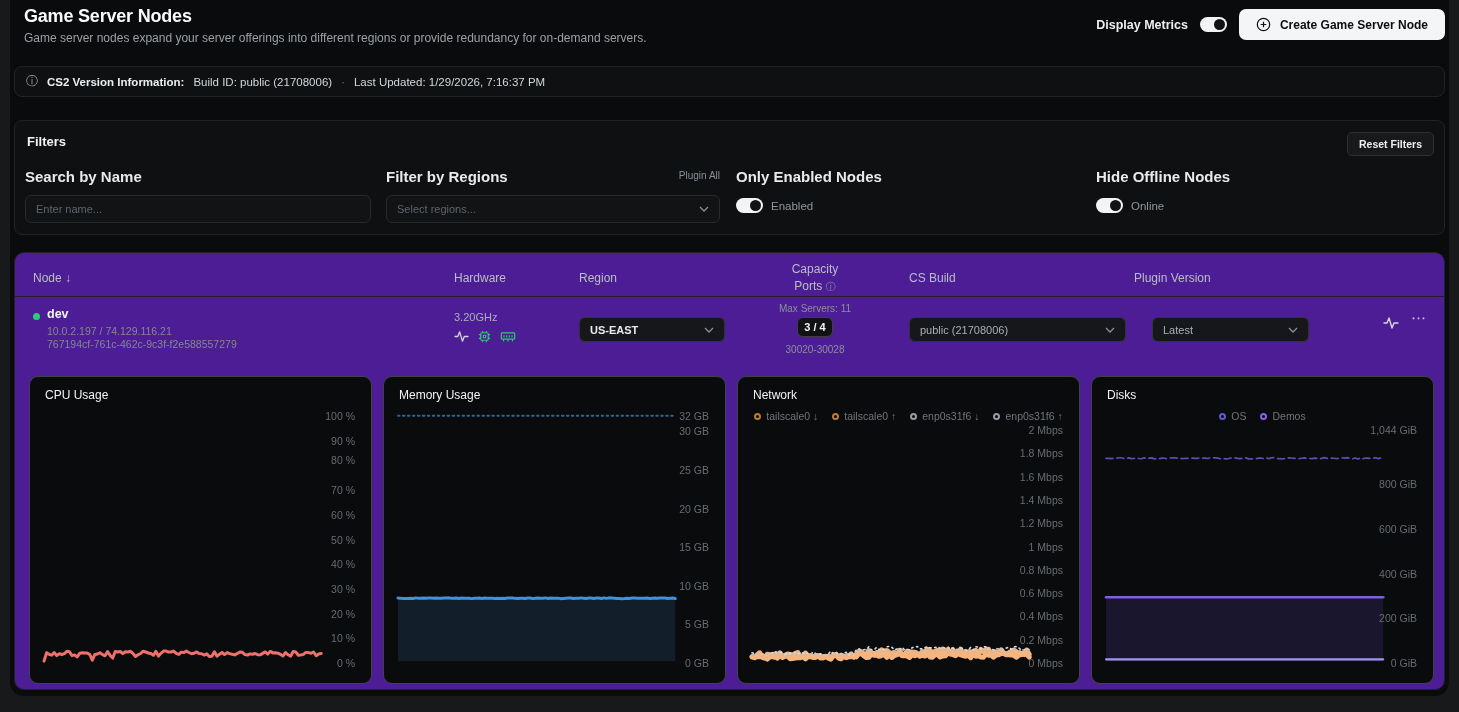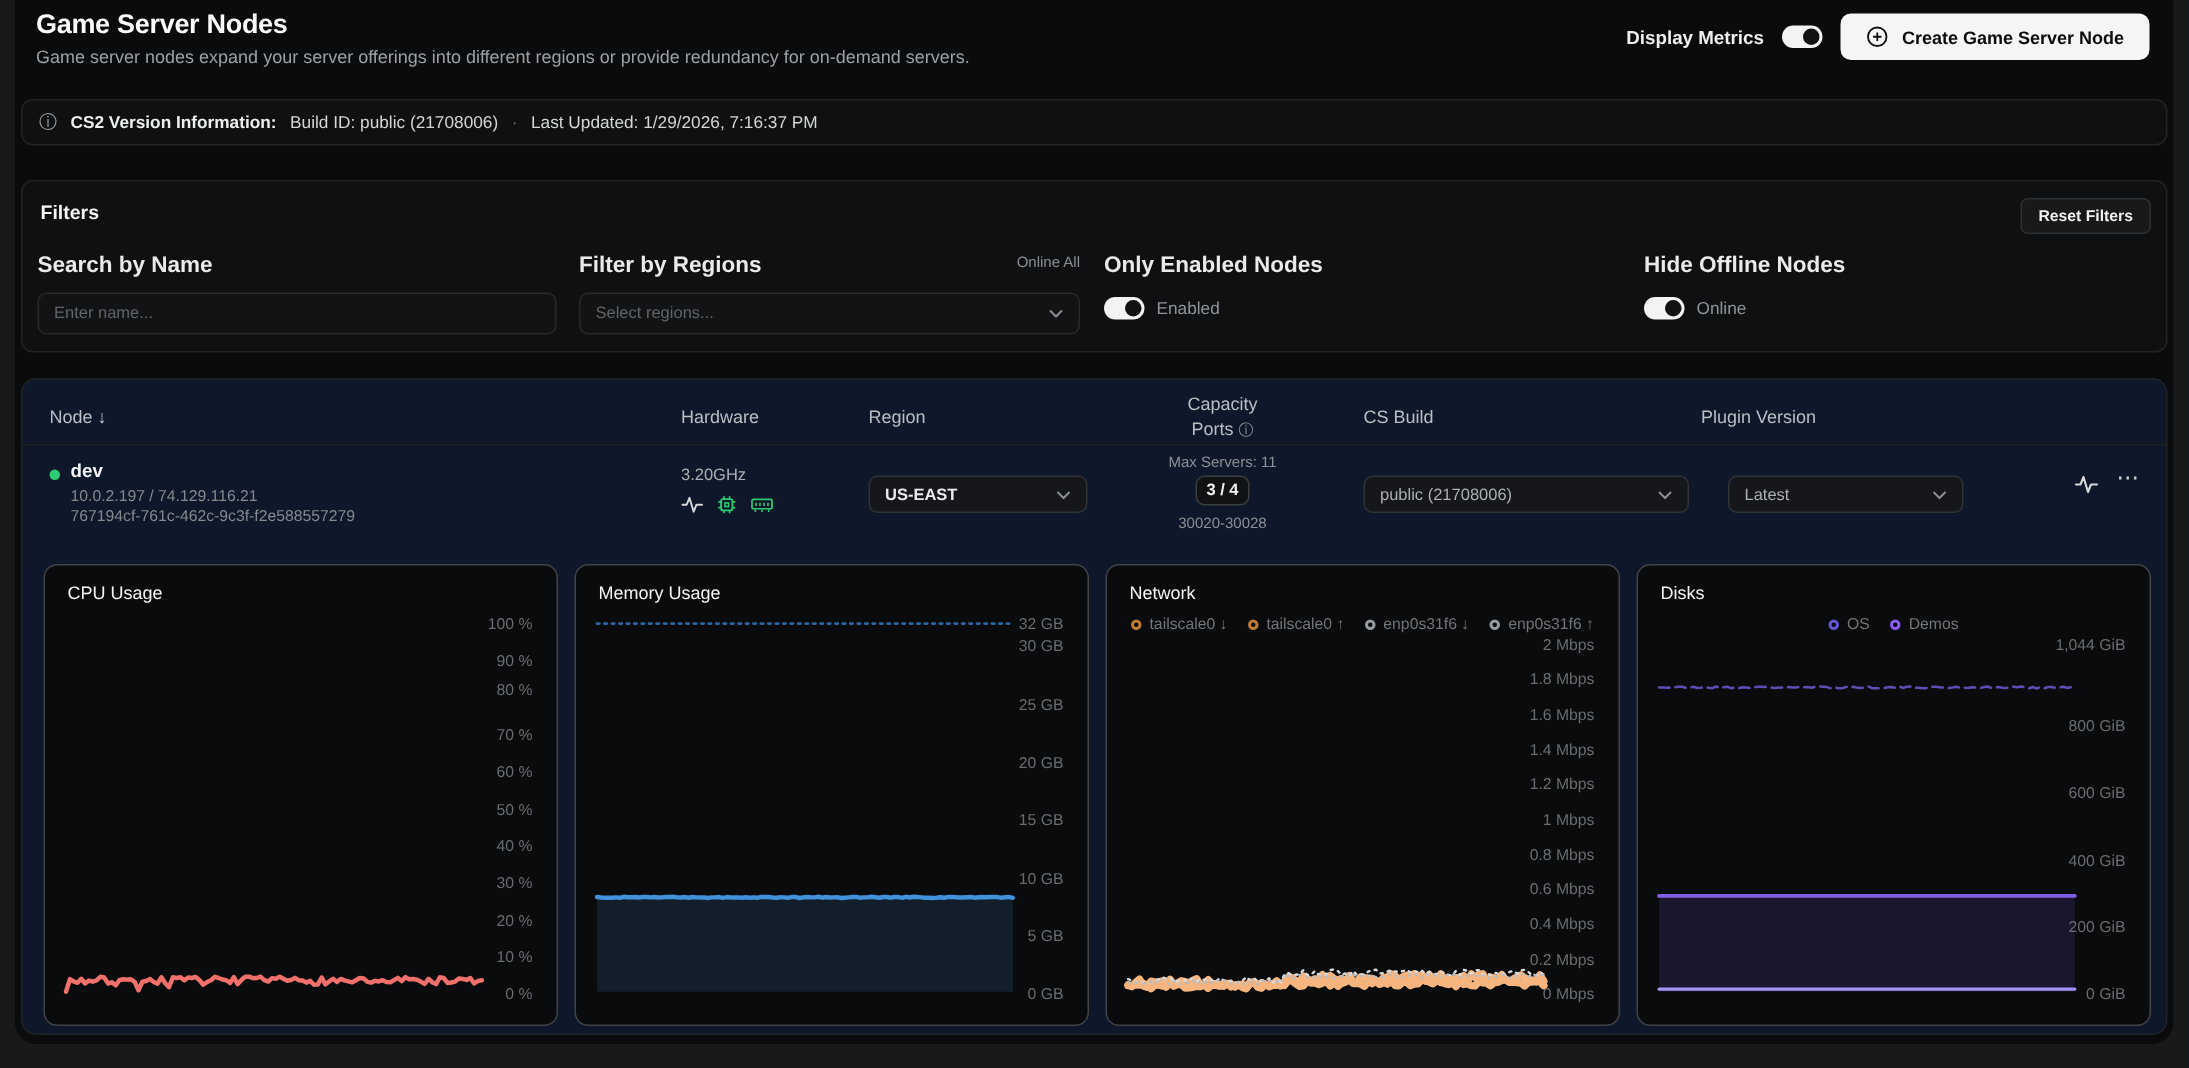--- a/index.html
+++ b/index.html
@@ -2,21 +2,21 @@
 <html><head>
 <meta charset="utf-8">
 <style>
   * { margin:0; padding:0; box-sizing:border-box; }
   html,body { width:1459px; height:712px; background:#17191b; font-family:"Liberation Sans",sans-serif; overflow:hidden; }
   .app { position:absolute; left:10px; right:10px; top:0; bottom:16px; background:#0a0b0c; border-radius:0 0 14px 14px; }
 
   
   .title { position:absolute; left:14px; top:6px; font-size:18px; font-weight:700; color:#fafafa; letter-spacing:-.2px; }
   .subtitle { position:absolute; left:14px; top:31px; font-size:12px; color:#9aa1a7; }
-  .header-actions { position:absolute; right:16px; top:9px; display:flex; align-items:center; gap:12px; }
+  .header-actions { position:absolute; right:4px; top:9px; display:flex; align-items:center; gap:12px; }
   .dm-label { font-size:12.5px; font-weight:700; color:#eceff1; }
   .create-btn { display:flex; align-items:center; gap:9px; background:#f4f5f6; color:#0c0d0e; border:none; border-radius:7px; height:31px; padding:0 17px; font-family:inherit; font-size:12px; font-weight:700; cursor:pointer; }
 
   
   .toggle { position:relative; width:27px; height:15px; border-radius:999px; background:#f2f3f4; display:inline-block; cursor:pointer; flex:none; }
   .toggle .knob { position:absolute; top:2px; width:11px; height:11px; border-radius:50%; background:#101214; }
   .toggle.on .knob { right:2px; }
 
   
   .version-bar { position:absolute; left:4px; right:4px; top:66px; height:31px; background:#0e1011; border:1px solid #212425; border-radius:8px; display:flex; align-items:center; padding:0 11px; gap:9px; }
@@ -36,21 +36,21 @@
   .text-input::placeholder { color:#5f656b; }
   .select { display:flex; align-items:center; justify-content:space-between; background:#15171a; border:1px solid #303437; border-radius:6px; height:25px; padding:0 10px; cursor:pointer; }
   .f2 .select { margin-top:10px; height:28px; background:#111314; border-color:#27292c; }
   .select .ph { font-size:11px; color:#5f656b; }
   .select .val { font-size:11px; color:#e8eaec; font-weight:700; }
   .select .val-dim { font-size:11px; color:#aab0b5; }
   .toggle-row { margin-top:13px; display:flex; align-items:center; gap:8px; }
   .t-state { font-size:11.5px; color:#8f959a; }
 
   
-  .table-panel { position:absolute; left:4px; right:4px; top:252px; bottom:6px; background:#0f172a; border:1px solid #212425; border-radius:10px; }
+  .table-panel { position:absolute; left:4px; right:4px; top:252px; bottom:6px; background:#4c1d95; border:1px solid #212425; border-radius:10px; }
   .th { position:absolute; top:18px; font-size:12px; color:#b9bfc4; }
   .th-capacity { position:absolute; left:745px; width:110px; top:8px; text-align:center; font-size:12px; color:#b9bfc4; line-height:17px; }
   .divider { position:absolute; left:0; right:0; top:43px; height:1px; background:#1e2122; }
   .dot { position:absolute; left:18px; top:60px; width:7px; height:7px; border-radius:50%; background:#2ecc71; }
   .node-name { position:absolute; left:32px; top:54px; font-size:12.5px; font-weight:700; color:#f2f4f5; }
   .node-sub { position:absolute; left:32px; font-size:10.5px; color:#84898e; }
   .hw-speed { position:absolute; left:439px; top:58px; font-size:11px; color:#aab0b5; }
   .hw-icons { position:absolute; left:439px; top:76px; display:flex; align-items:center; gap:8px; }
   .cap-small { position:absolute; width:110px; left:745px; text-align:center; font-size:10px; color:#8b9197; }
   .cap-badge { position:absolute; left:782px; top:64px; width:36px; text-align:center; border:1px solid #3c4043; background:#101214; border-radius:6px; font-size:11px; font-weight:700; color:#f2f4f5; padding:3px 0; }
@@ -100,21 +100,21 @@
     <div class="fp-title">Filters</div>
     <button class="reset-btn">Reset Filters</button>
 
     <div class="field f1">
       <div class="f-label">Search by Name</div>
       <input class="text-input" type="text" placeholder="Enter name..." style="">
     </div>
 
     <div class="field f2" style="position:absolute;">
       <div class="f-label">Filter by Regions</div>
-      <span class="clear-all">Online All</span>
+      <span class="clear-all">Plugin All</span>
       <div class="select">
         <span class="ph">Select regions...</span>
         <svg width="10" height="6" viewBox="0 0 10 6">
               <path d="M1 1l4 4 4-4" fill="none" stroke="#8a9095" stroke-width="1.3"></path>
             </svg>
       </div>
     </div>
 
     <div class="field f3">
       <div class="f-label">Only Enabled Nodes</div>

